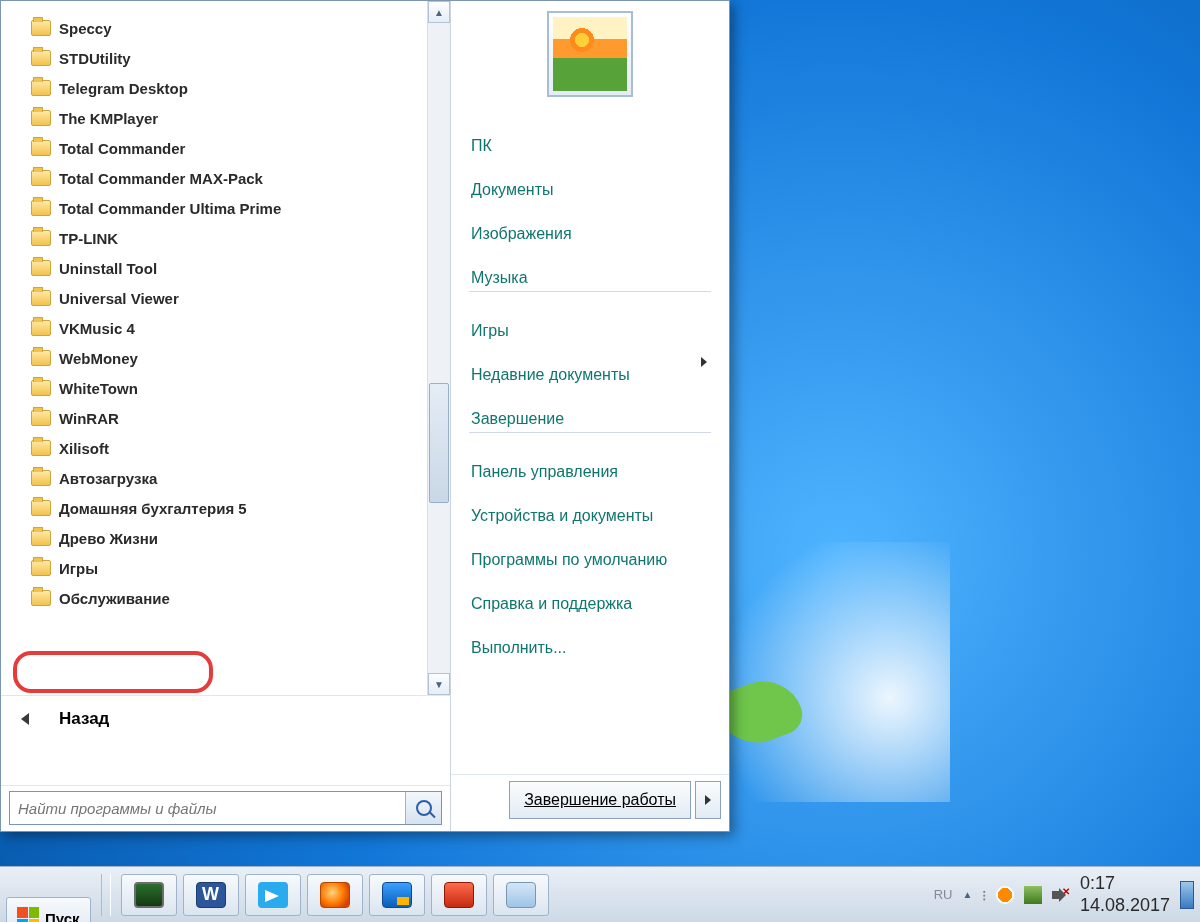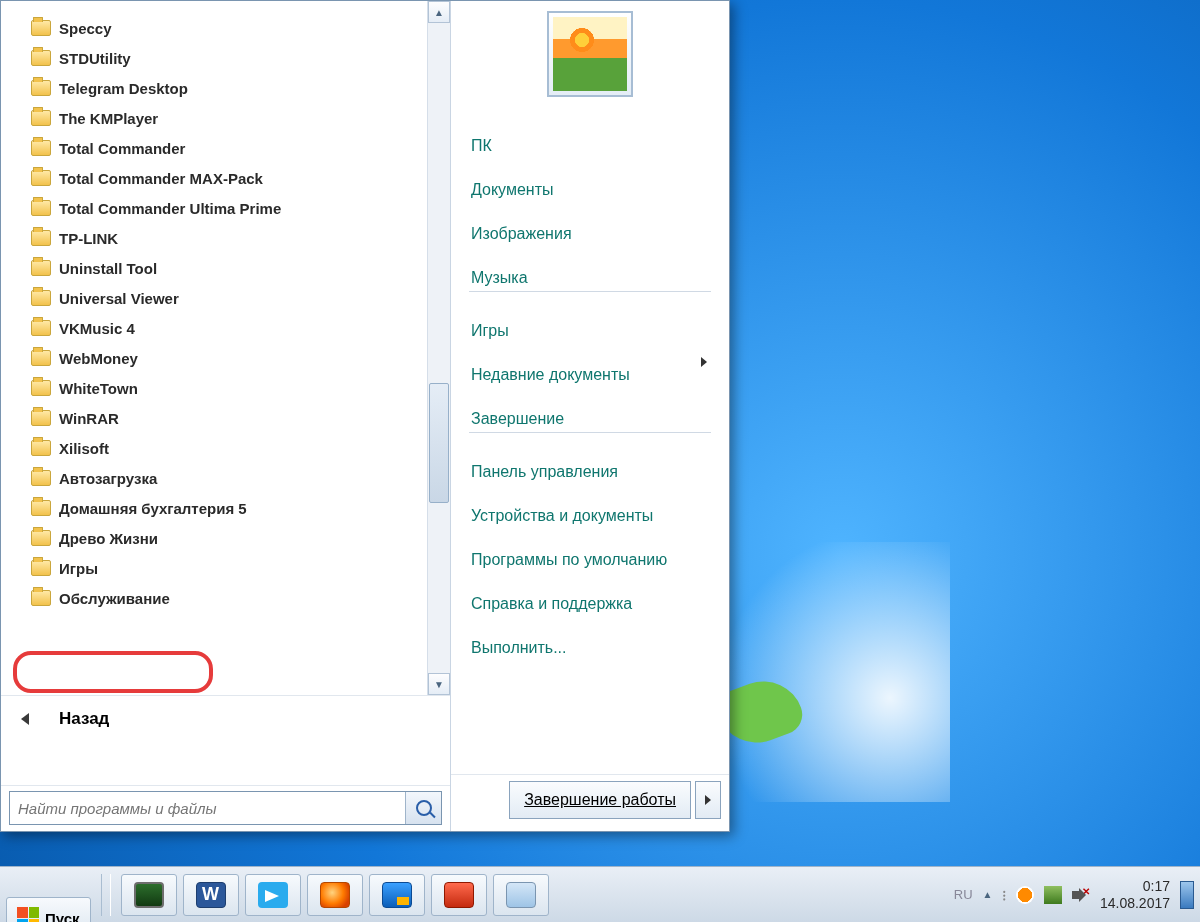--- a/index.html
+++ b/index.html
@@ -53,21 +53,21 @@
 .ic-tel{background:#2aabee;border-radius:50%;width:28px;height:28px;position:relative;}
 .ic-tel::after{content:"";position:absolute;left:7px;top:8px;width:0;height:0;border-left:14px solid #fff;border-top:6px solid transparent;border-bottom:6px solid transparent;}
 .ic-ff{width:28px;height:28px;border-radius:50%;background:radial-gradient(circle at 40% 40%,#ffd480,#ff7b00 50%,#d94200 80%);border:1px solid #b34700;}
 .ic-set{background:linear-gradient(#3aa0ff,#0c5eb8);border:1px solid #0b4a93;position:relative;}
 .ic-set::after{content:"";position:absolute;right:2px;bottom:2px;width:12px;height:8px;background:#ffb400;}
 .ic-box{background:linear-gradient(#ff6a4d,#c42a0f);border:1px solid #8f1800;}
 .ic-win{background:linear-gradient(#d4e6f7,#9ec4e6);border:1px solid #7a95b0;}
 .tb-sep{width:10px;height:42px;border-left:1px solid #a9bdd1;border-right:1px solid #fff;margin:0 4px;}
 .tray{margin-left:auto; display:flex; align-items:center; gap:10px; font-size:13px; color:#2a2a2a;}
 .tray .up{font-size:10px;color:#4a657f;}
-.clock{text-align:right; line-height:1.2; font-size:14px;}
+.clock{text-align:left; line-height:1.2; font-size:18px;}
 .tray-ic{width:18px;height:18px;display:inline-block;}
 .ti-avast{background:radial-gradient(circle,#ff8a00 55%,#fff 56%);border-radius:50%;}
 .ti-net{background:linear-gradient(#8fbf60,#3e7a1e);}
 .ti-vol{width:18px;height:14px;position:relative;}
 .ti-vol::before{content:"";position:absolute;left:0;top:3px;width:7px;height:8px;background:#555;}
 .ti-vol::after{content:"";position:absolute;left:7px;top:0;width:0;height:0;border-left:7px solid #555;border-top:7px solid transparent;border-bottom:7px solid transparent;}
 .ti-volx{position:absolute;font-size:10px;color:#b00;left:10px;top:-2px;font-weight:bold;}
 .desk-ic{width:14px;height:28px;background:linear-gradient(#9dc6ed,#3a7abf);border:1px solid #2a5a91;}
 </style>
 </head>

